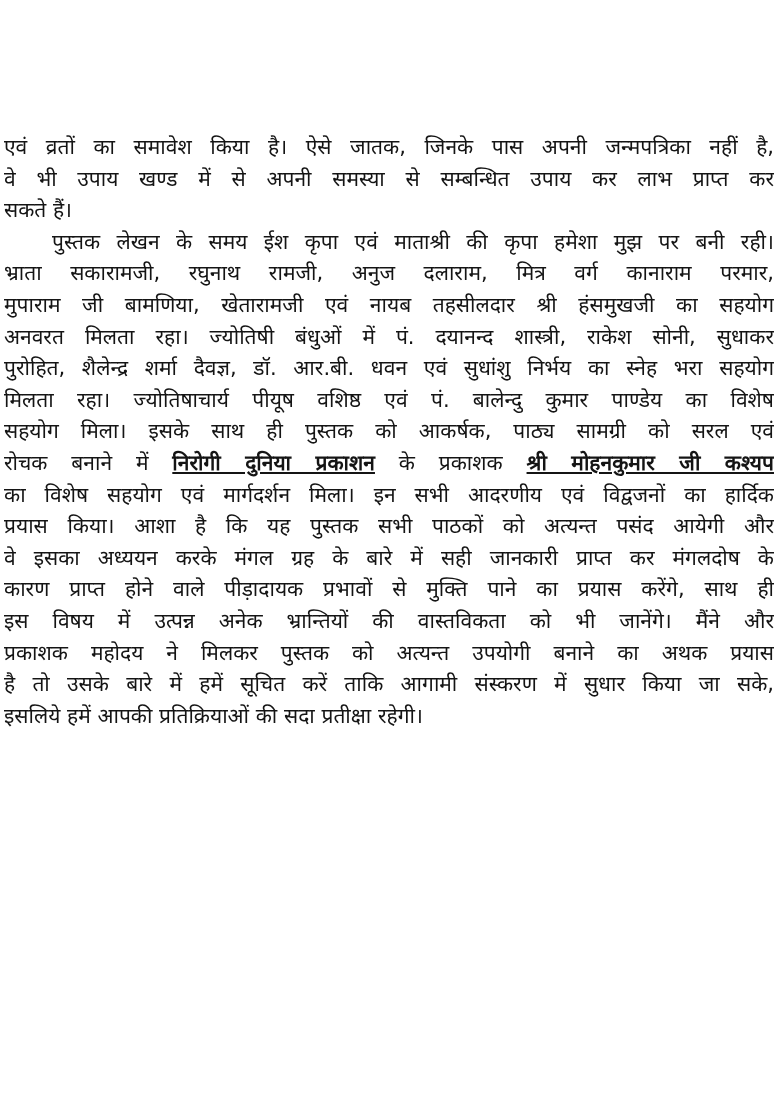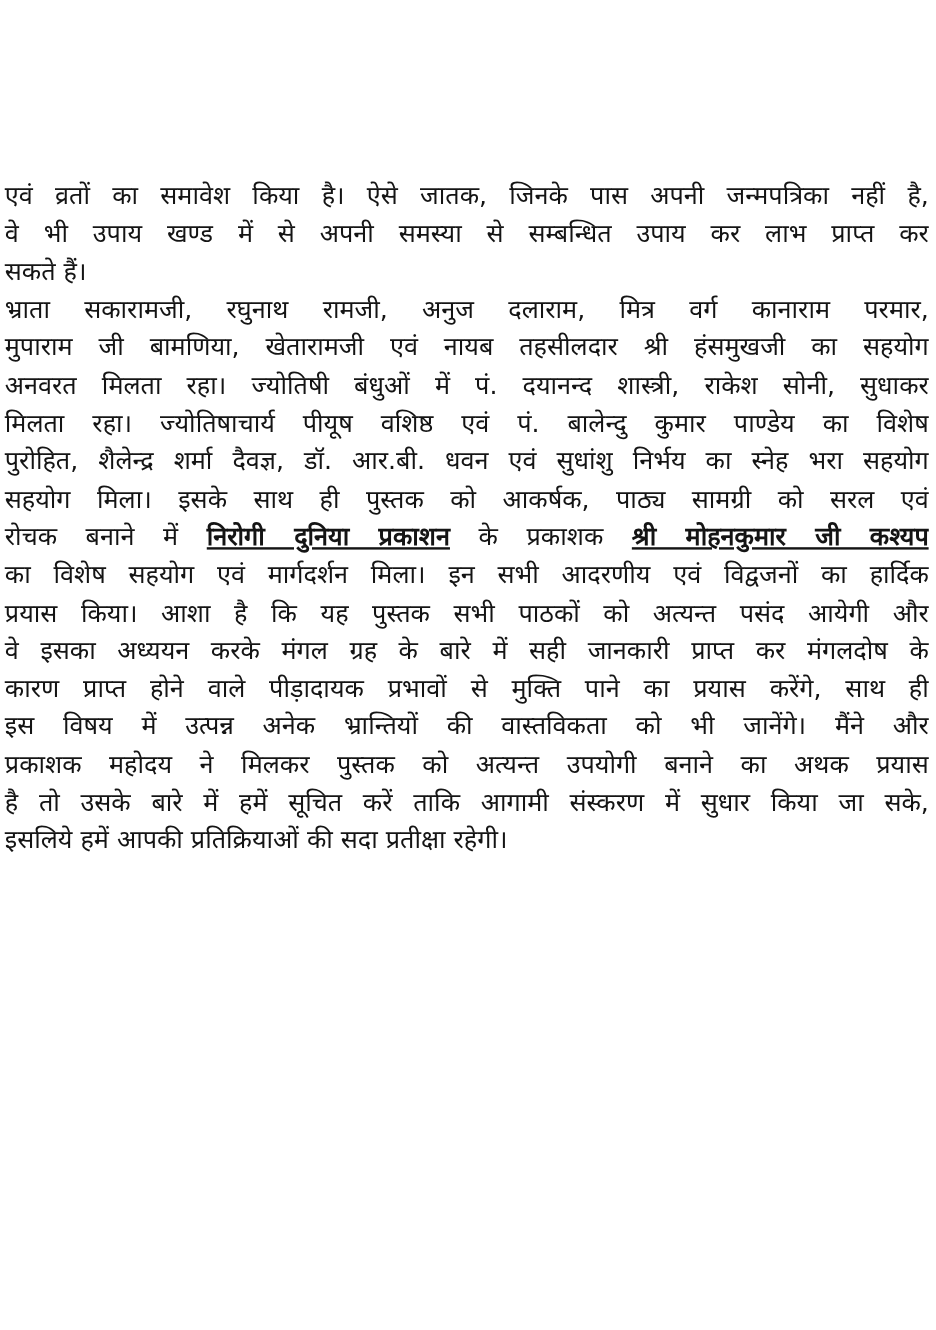--- a/index.html
+++ b/index.html
@@ -4,21 +4,20 @@
 <style>
   html, body { margin: 0; padding: 0; background: #ffffff; }
   body { width: 780px; height: 1108px; overflow: hidden; position: relative; }
   .page {
     position: absolute;
     left: 0; top: 132px;
     width: 780px;
     color: #141414;
     font-family: "DejaVu Sans", "Liberation Sans", sans-serif;
     font-size: 21px;
-    margin-top: 16px;
   }
   .line {
     display: block;
     height: 31.6px;
     line-height: 31.6px;
     white-space: nowrap;
     padding-left: 4px;
     width: 770px;
     text-align: justify;
     text-align-last: justify;
@@ -31,25 +30,26 @@
 </head>
 <body>
 
 <div class="page">
   <div>
     <span class="line">एवं व्रतों का समावेश किया है। ऐसे जातक, जिनके पास अपनी जन्मपत्रिका नहीं है,</span>
     <span class="line">वे भी उपाय खण्ड में से अपनी समस्या से सम्बन्धित उपाय कर लाभ प्राप्त कर</span>
     <span class="line last">सकते हैं।</span>
   </div>
   <div>
+    <span class="line indent">पुस्तक लेखन के समय ईश कृपा एवं माताश्री की कृपा हमेशा मुझ पर बनी रही।</span>
     <span class="line">भ्राता सकारामजी, रघुनाथ रामजी, अनुज दलाराम, मित्र वर्ग कानाराम परमार,</span>
     <span class="line">मुपाराम जी बामणिया, खेतारामजी एवं नायब तहसीलदार श्री हंसमुखजी का सहयोग</span>
     <span class="line">अनवरत मिलता रहा। ज्योतिषी बंधुओं में पं. दयानन्द शास्त्री, राकेश सोनी, सुधाकर</span>
+    <span class="line">पुरोहित, शैलेन्द्र शर्मा दैवज्ञ, डॉ. आर.बी. धवन एवं सुधांशु निर्भय का स्नेह भरा सहयोग</span>
     <span class="line">मिलता रहा। ज्योतिषाचार्य पीयूष वशिष्ठ एवं पं. बालेन्दु कुमार पाण्डेय का विशेष</span>
-    <span class="line">पुरोहित, शैलेन्द्र शर्मा दैवज्ञ, डॉ. आर.बी. धवन एवं सुधांशु निर्भय का स्नेह भरा सहयोग</span>
     <span class="line">सहयोग मिला। इसके साथ ही पुस्तक को आकर्षक, पाठ्य सामग्री को सरल एवं</span>
     <span class="line"><span>रोचक बनाने में </span><span class="bold">निरोगी दुनिया प्रकाशन</span><span> के प्रकाशक </span><span class="bold">श्री मोहनकुमार जी कश्यप</span></span>
     <span class="line">का विशेष सहयोग एवं मार्गदर्शन मिला। इन सभी आदरणीय एवं विद्वजनों का हार्दिक</span>
   </div>
   <div>
     <span class="line">प्रयास किया। आशा है कि यह पुस्तक सभी पाठकों को अत्यन्त पसंद आयेगी और</span>
     <span class="line">वे इसका अध्ययन करके मंगल ग्रह के बारे में सही जानकारी प्राप्त कर मंगलदोष के</span>
     <span class="line">कारण प्राप्त होने वाले पीड़ादायक प्रभावों से मुक्ति पाने का प्रयास करेंगे, साथ ही</span>
     <span class="line">इस विषय में उत्पन्न अनेक भ्रान्तियों की वास्तविकता को भी जानेंगे। मैंने और</span>
     <span class="line">प्रकाशक महोदय ने मिलकर पुस्तक को अत्यन्त उपयोगी बनाने का अथक प्रयास</span>

